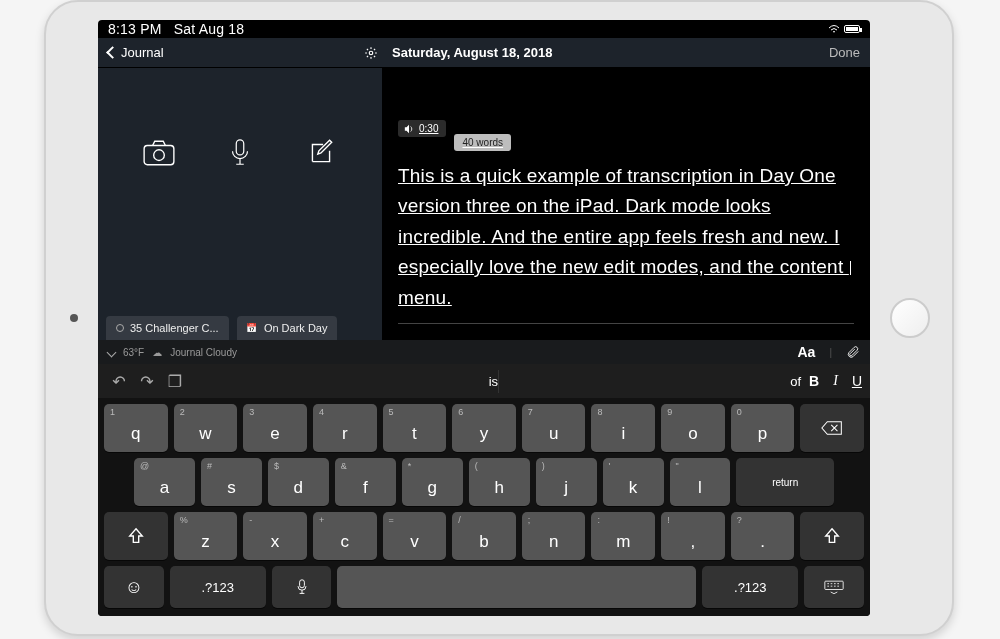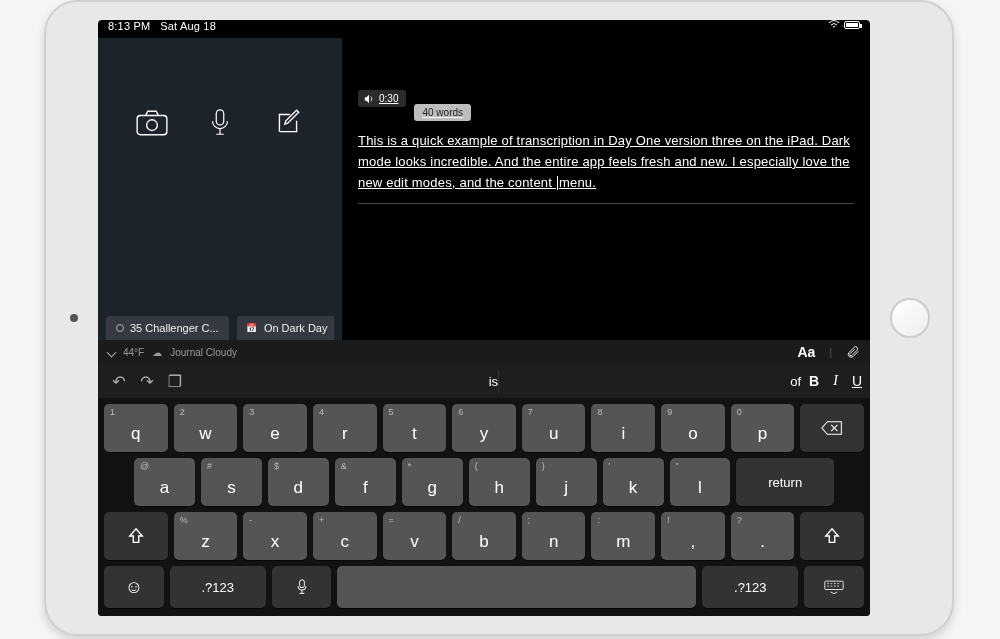--- a/index.html
+++ b/index.html
@@ -16,22 +16,22 @@
   }
   .camera-dot {
     position: absolute; left: 24px; top: 50%; transform: translateY(-50%);
     width: 8px; height: 8px; border-radius: 50%; background: #555;
   }
   .screen {
     position: absolute; left: 52px; top: 18px; right: 82px; bottom: 18px;
     background: #000; border-radius: 4px; overflow: hidden; display: flex; flex-direction: column;
   }
   .status-bar {
-    height: 18px; display: flex; justify-content: space-between; align-items: flex-start;
-    padding: 0 10px; color: #fff; font-size: 11px; letter-spacing: 0.2px;
+    height: 18px; display: flex; justify-content: space-between; align-items: center;
+    padding: 0 10px; color: #fff; font-size: 14px; letter-spacing: 0.2px;
   }
   .status-right { display:flex; gap:4px; align-items:center; }
   .wifi-icon, .battery-icon { display:inline-block; }
   .battery-icon { width:16px; height:8px; border:1px solid #fff; border-radius:2px; position:relative; }
   .battery-icon::after { content:""; position:absolute; right:-3px; top:2px; width:2px; height:4px; background:#fff; }
   .battery-icon::before { content:""; position:absolute; left:1px; top:1px; bottom:1px; width:12px; background:#fff; }
 
   .app-header {
     height: 30px; display: flex; align-items: center; padding: 0 10px;
     background: #1d232b; color: #fff; font-size: 13px;
@@ -39,21 +39,21 @@
   }
   .back-area { display:flex; align-items:center; gap:4px; cursor:pointer; width: 120px;}
   .chevron-left { width:9px; height:9px; border-left:2px solid #fff; border-bottom:2px solid #fff; transform:rotate(45deg); }
   .gear-slot { width: 164px; display:flex; justify-content:flex-end; padding-right:14px;}
   .gear { width:14px; height:14px; }
   .date-title { font-weight:600; flex:1; }
   .done-btn { color:#bbb; font-size:13px; }
 
   .content-row { flex:1; display:flex; min-height:0; }
   .sidebar {
-    width: 244px; background:#1d232b; display:flex; flex-direction:column; position:relative;
+    width: 284px; background:#1d232b; display:flex; flex-direction:column; position:relative;
   }
   .action-row {
     display:flex; justify-content:space-around; align-items:center;
     padding: 70px 20px 40px 20px;
   }
   .action-btn { width:34px; height:30px; stroke:#fff; fill:none; stroke-width:1.3; cursor:pointer; }
   .chips {
     position:absolute; bottom:0; left:8px; right:8px; display:flex; gap:8px; overflow:hidden;
   }
   .chip {
@@ -67,21 +67,21 @@
   }
   .audio-row { display:flex; gap:8px; margin: 22px 0 10px 0; align-items:center; }
   .audio-badge {
     background:#2b2b2b; color:#fff; font-size:10px; padding:3px 8px 3px 6px; border-radius:3px;
     display:flex; align-items:center; gap:5px;
   }
   .speaker-icon{width:10px;height:10px;fill:#fff}
   .word-badge {
     background:#bdbdbd; color:#222; font-size:10px; padding:3px 8px; border-radius:3px;margin-top:28px;
   }
-  .entry-text { line-height:1.6; font-size:13px; font-weight:300; letter-spacing:0.2px;}
+  .entry-text { line-height:1.6; font-size:19px; font-weight:300; letter-spacing:0.2px;}
   .hr { border:none; border-top:1px solid #444; margin-top:10px;}
 
   
   .kb-wrap { background:#121212; }
   .toolbar {
     height:24px; background:#191b1d; display:flex; align-items:center; padding:0 10px;
     color:#9a9a9a; font-size:10px; gap:8px;
   }
   .chev-down{width:7px;height:7px;border-left:1.5px solid #aaa;border-bottom:1.5px solid #aaa;transform:rotate(-45deg)}
   .tb-spacer{flex:1}
@@ -103,21 +103,21 @@
   .krow { display:flex; gap:6px; }
   .key {
     flex:1; height:48px; background:#555; border-radius:5px; color:#fff;
     display:flex; align-items:flex-end; justify-content:center; padding-bottom:8px;
     font-size:17px; position:relative; cursor:pointer; box-shadow:0 1px 0 rgba(0,0,0,0.6);
   }
   .key .alt{position:absolute;top:3px;left:6px;font-size:9px;color:#bbb}
   .key.dark{background:#333; color:#fff; align-items:center; padding-bottom:0;}
   .key.wide{flex:1.6}
   .key.space{flex:6; background:#555}
-  .key.ret{flex:1.6; font-size:13px;align-items:center;padding-bottom:0;background:#333}
+  .key.ret{flex:1.6; font-size:10px;align-items:center;padding-bottom:0;background:#333}
   .krow.r2{padding:0 30px}
   .shift-icon{width:18px;height:18px;stroke:#fff;fill:none;stroke-width:1.5}
   .bksp-icon{width:22px;height:14px;stroke:#fff;fill:none;stroke-width:1.3}
   .kb-icon{width:20px;height:14px;stroke:#fff;fill:none;stroke-width:1}
   .emoji{font-size:18px;align-items:center;padding-bottom:0}
   .mic-small{width:12px;height:16px;stroke:#fff;fill:none;stroke-width:1.2}
   .krow.bottom .key{height:42px}
   .cursor-blink{display:inline-block;width:1px;height:14px;background:#fff;vertical-align:middle;margin:0 1px}
 </style>
 </head>
@@ -135,20 +135,34 @@
         <span>Sat Aug 18</span>
       </div>
       <div class="status-right">
         <svg class="wifi-icon" width="12" height="9" viewBox="0 0 12 9">
             <path d="M1 3 Q6 -2 11 3 M3 5 Q6 2 9 5 M5 7 Q6 6 7 7" stroke="#fff" fill="none" stroke-width="1"></path>
           </svg>
         <span class="battery-icon"></span>
       </div>
     </div>
 
+    <div class="app-header">
+      <div class="back-area">
+        <span class="chevron-left"></span>
+        <span>Journal</span>
+      </div>
+      <div class="gear-slot">
+        <svg class="gear" viewBox="0 0 24 24">
+            <circle cx="12" cy="12" r="3" fill="none" stroke="#fff" stroke-width="2"></circle>
+            <path d="M12 2v3M12 19v3M2 12h3M19 12h3M4.9 4.9l2.1 2.1M17 17l2.1 2.1M4.9 19.1L7 17M17 7l2.1-2.1" stroke="#fff" stroke-width="2"></path>
+          </svg>
+      </div>
+      <div class="date-title">Saturday, August 18, 2018</div>
+      <div class="done-btn">Done</div>
+    </div>
 
     <div class="content-row">
       <div class="sidebar">
         <div class="action-row">
           <svg class="action-btn" viewBox="0 0 32 26">
               <rect x="2" y="6" width="28" height="18" rx="3"></rect>
               <path d="M10 6l2-4h8l2 4"></path>
               <circle cx="16" cy="15" r="5"></circle>
             </svg>
           <svg class="action-btn" viewBox="0 0 24 32">
@@ -186,21 +200,21 @@
         <div class="entry-text">
           <span>This is a quick example of transcription in Day One version three on the iPad. Dark mode looks incredible. And the entire app feels fresh and new. I especially love the new edit modes, and the content </span><span class="cursor-blink"></span><span>menu.</span>
         </div>
         <hr class="hr">
       </div>
     </div>
 
     <div class="kb-wrap">
       <div class="toolbar">
         <span class="chev-down"></span>
-        <span>44°F</span>
+        <span>63°F</span>
         <span>☁</span>
         <span>Journal Cloudy</span>
         <span class="tb-spacer"></span>
         <span class="aa">Aa</span>
         <span style="color:#555;margin:0 6px">|</span>
         <svg class="paperclip" viewBox="0 0 24 24">
             <path d="M21 11l-9 9a5 5 0 0 1-7-7l9-9a3.5 3.5 0 0 1 5 5l-9 9a2 2 0 0 1-3-3l8-8"></path>
           </svg>
       </div>
 

